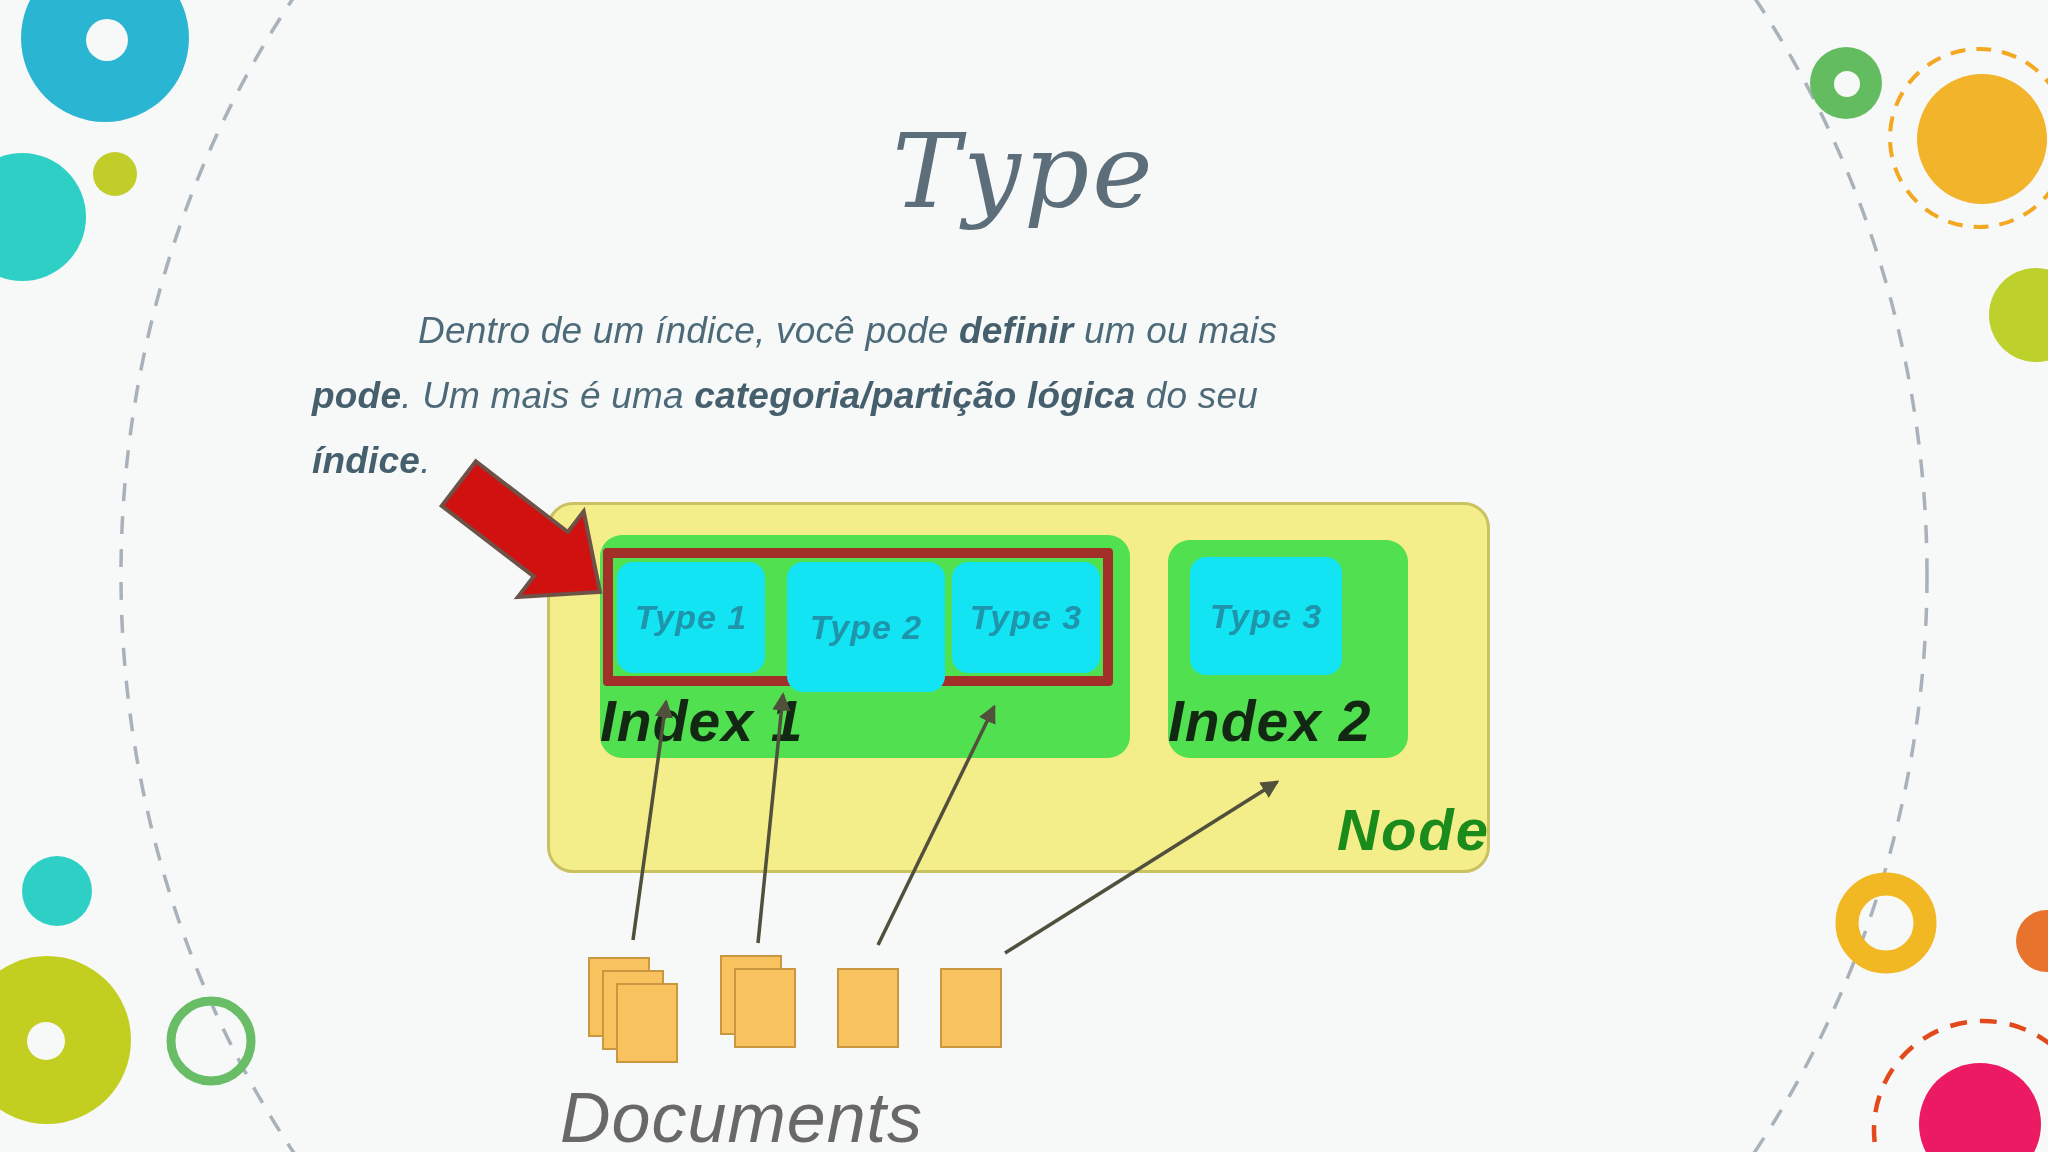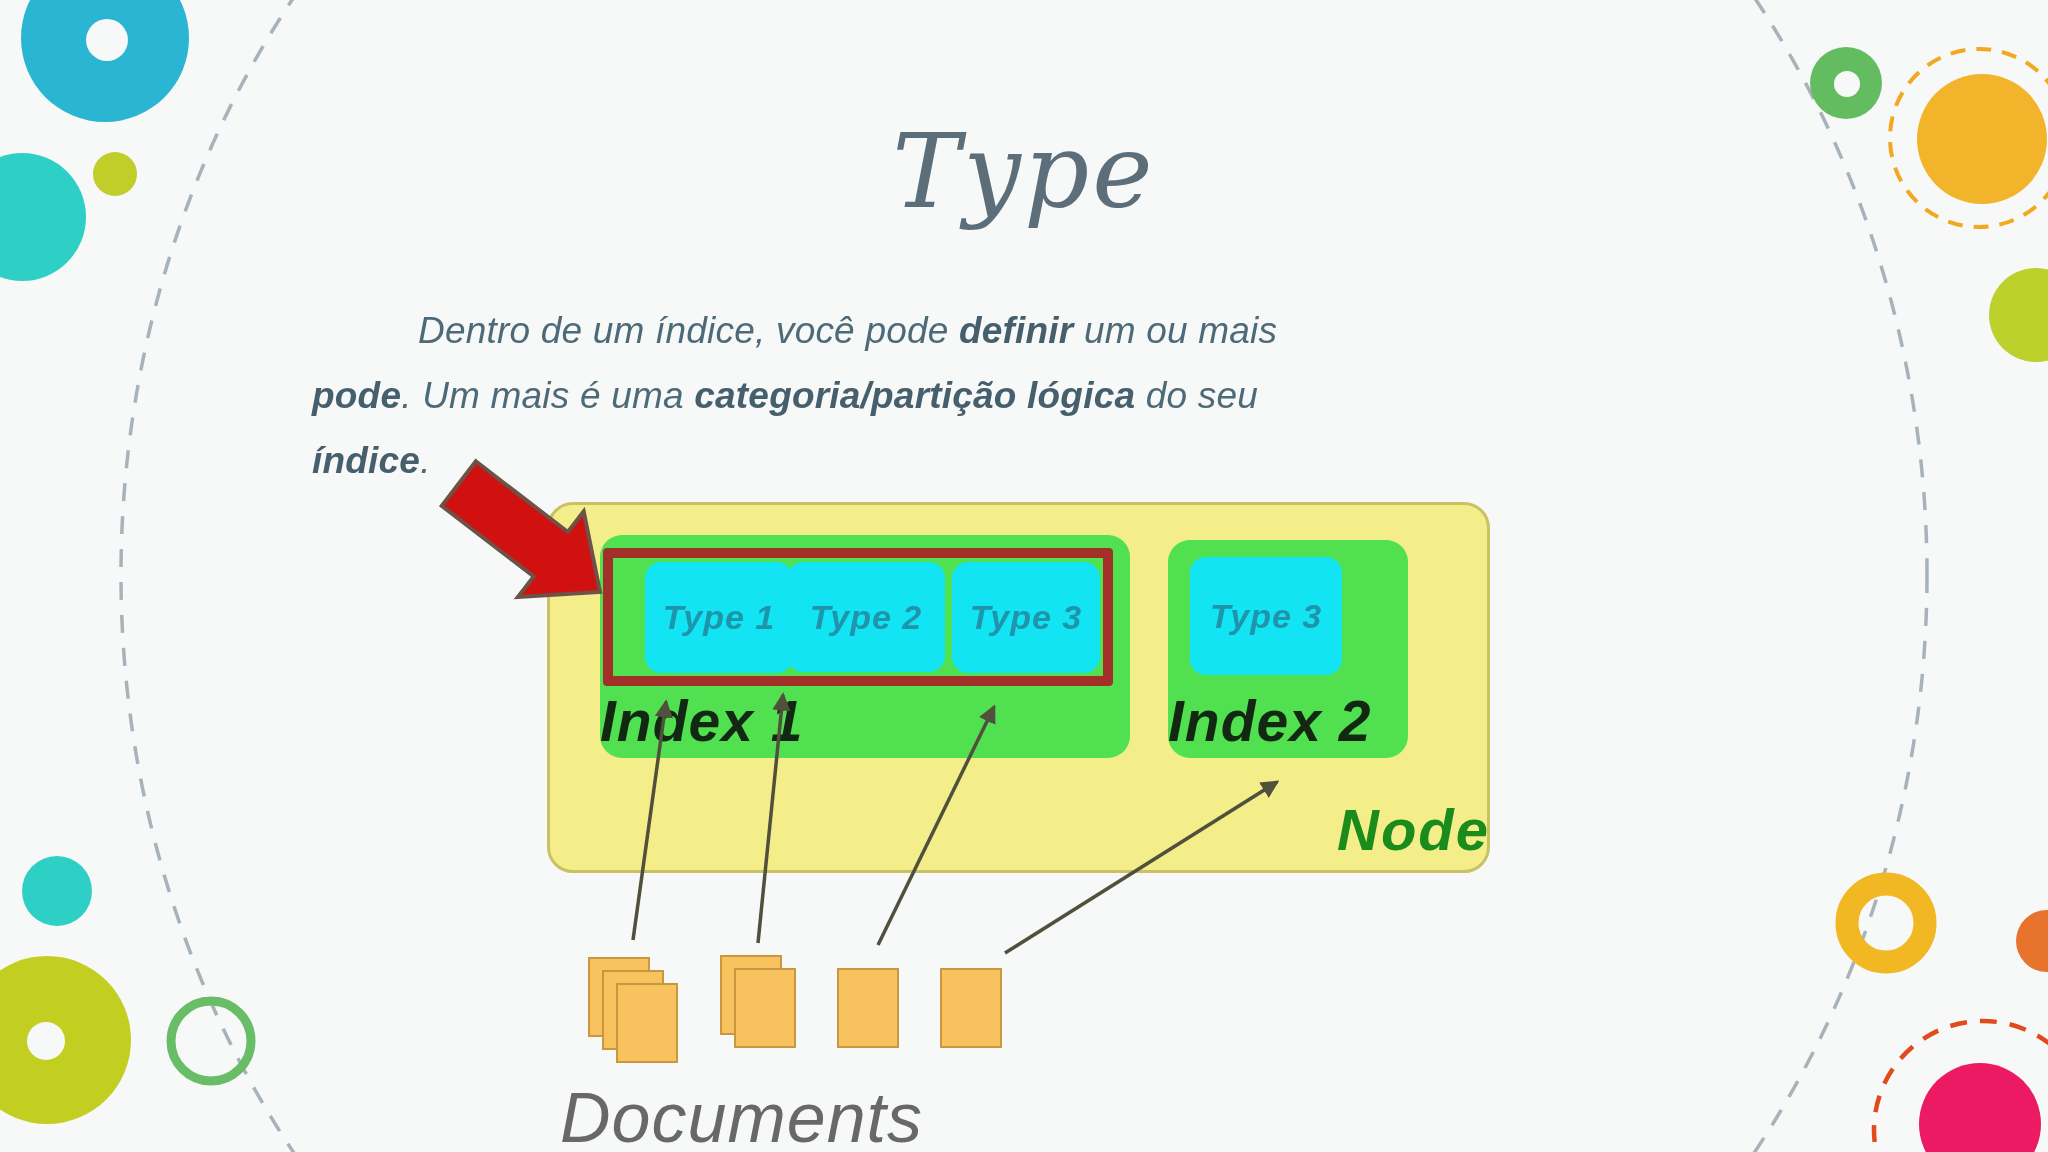--- a/index.html
+++ b/index.html
@@ -25,22 +25,22 @@
   .box{position:absolute;box-sizing:border-box;}
   .node-box{left:547px;top:502px;width:943px;height:371px;background:#f4ee8a;border:3px solid #c9c162;border-radius:26px;}
   .index1-box{left:600px;top:535px;width:530px;height:223px;background:#50e050;border-radius:22px;}
   .index2-box{left:1168px;top:540px;width:240px;height:218px;background:#50e050;border-radius:22px;}
   .red-rect{left:603px;top:548px;width:510px;height:138px;border:10px solid #a33028;border-radius:4px;background:transparent;}
   .type-box{
     position:absolute;display:flex;align-items:center;justify-content:center;
     background:#12e4f4;border-radius:16px;
     font-size:34px;font-weight:600;color:#1e95aa;letter-spacing:1px;
   }
-  .t1{left:617px;top:562px;width:148px;height:111px;margin-left:28px;}
-  .t2{left:787px;top:562px;width:158px;height:110px;}
+  .t1{left:617px;top:562px;width:148px;height:111px;}
+  .t2{left:787px;top:562px;width:158px;height:130px;}
   .t3{left:952px;top:562px;width:148px;height:111px;}
   .t4{left:1190px;top:557px;width:152px;height:118px;}
   .index-label{position:absolute;font-size:57px;font-weight:700;color:#132813;text-align:left;letter-spacing:1px;}
   .il1{left:600px;top:688px;width:530px;}
   .il2{left:1168px;top:688px;width:240px;}
   .node-label{position:absolute;left:547px;top:796px;width:943px;text-align:right;font-size:58px;font-weight:700;color:#1b8b1b;letter-spacing:2px;}
   .doc{position:absolute;width:62px;height:80px;background:#f8c25e;border:2px solid #c8973f;box-sizing:border-box;}
   .docs-label{position:absolute;left:560px;top:1078px;width:500px;font-size:70px;color:#686868;letter-spacing:1px;}
 </style>
 </head>

